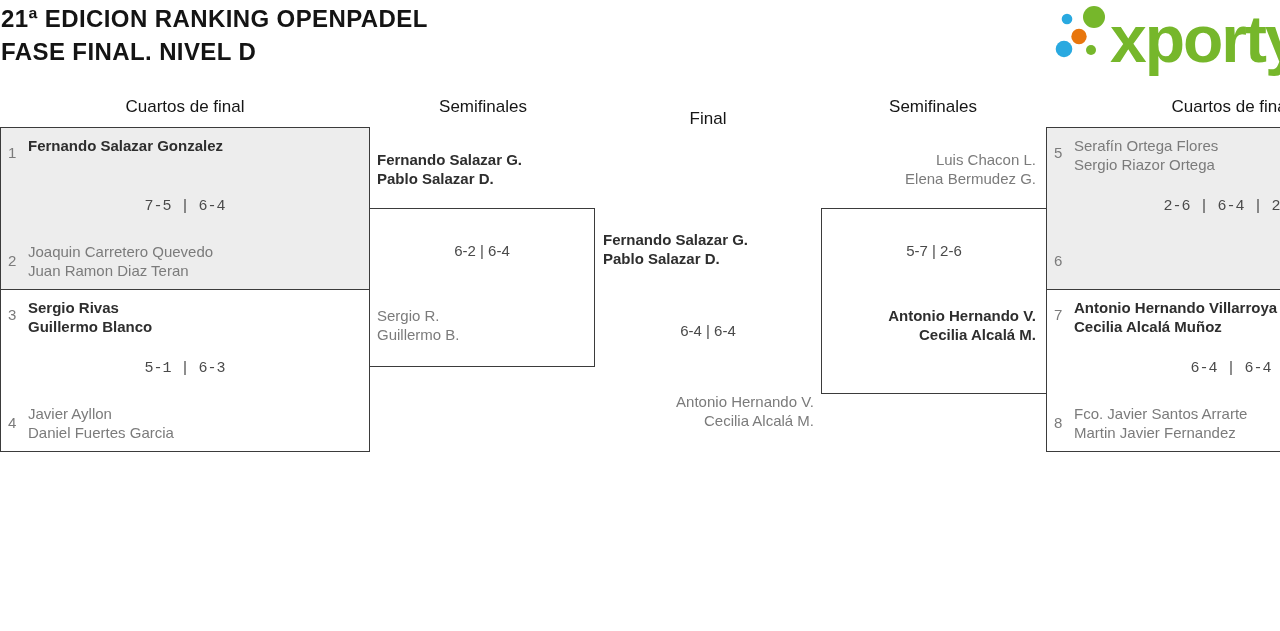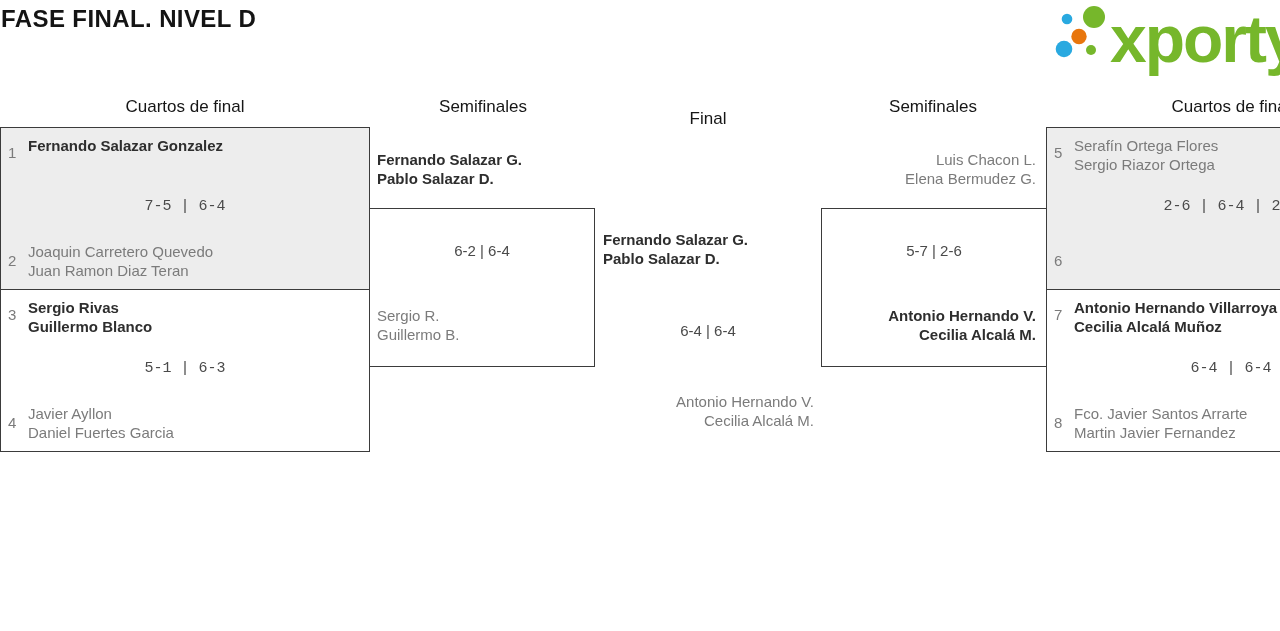--- a/index.html
+++ b/index.html
@@ -19,21 +19,21 @@
   .dot-orange { fill:var(--logo_orange,#e8760d); }
   
   .col-header { position:absolute; top:97px; transform:translateX(-50%); font-size:17px; font-weight:400; color:#161616; white-space:nowrap; }
   #hdr-ql { left:185px; } #hdr-sl { left:483px; } #hdr-f { left:708px;margin-top:12px; } #hdr-sr { left:933px; } #hdr-qr { left:1231px; }
   
   .match { position:absolute; border:1px solid var(--box_border,#3b3b3b); background:#ffffff; box-sizing:border-box; }
   .match.shaded { background:var(--box_fill_shaded,#ededed); }
   #qlA { left:0; top:127px; width:370px; height:163px; }
   #qlB { left:0; top:289px; width:370px; height:163px; }
   #slBox { left:369px; top:208px; width:226px; height:159px; }
-  #srBox { left:821px; top:208px; width:226px; height:159px; }
+  #srBox { left:821px; top:208px; width:226px; height:186px; }
   #qrA { left:1046px; top:127px; width:370px; height:163px; }
   #qrB { left:1046px; top:289px; width:370px; height:163px; }
   
   .seed { position:absolute; font-size:15px; line-height:15px; color:var(--loser_text,#7b7b7b); }
   .team { position:absolute; font-size:15px; line-height:19px; white-space:nowrap; }
   .team.w { font-weight:700; color:var(--winner_text,#2e2e2e); }
   .team.l { color:var(--loser_text,#7b7b7b); }
   .team.r { text-align:right; }
   .score { position:absolute; left:0; right:0; text-align:center; font-size:15px; color:var(--score_text,#4a4a4a); white-space:nowrap; }
   
@@ -53,20 +53,21 @@
   .f-winner { left:8px; top:230px; }
   .f-score { top:322px; }
   .f-loser { right:7px; top:392px; }
 </style>
 </head>
 <body>
 
 <div class="canvas">
 
   <div class="title">
+    <div>21ª EDICION RANKING OPENPADEL</div>
     <div>FASE FINAL. NIVEL D</div>
   </div>
 
   <div class="logo">
     <svg width="70" height="62" viewBox="0 0 70 62">
       <circle class="dot-blue" cx="25" cy="15" r="5.3"></circle>
       <circle class="dot-green" cx="52" cy="13" r="11"></circle>
       <circle class="dot-orange" cx="37" cy="32.5" r="7.7"></circle>
       <circle class="dot-blue" cx="22" cy="45" r="8.3"></circle>
       <circle class="dot-green" cx="49" cy="46" r="5"></circle>

